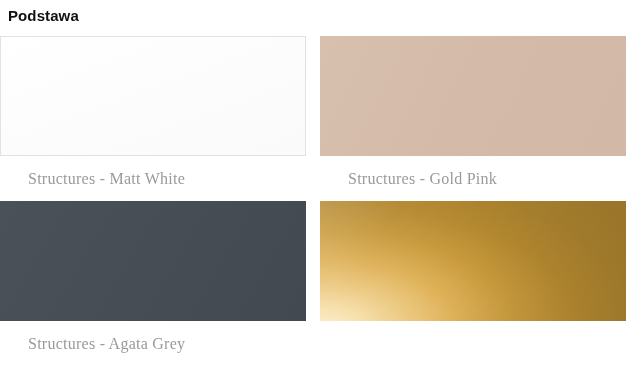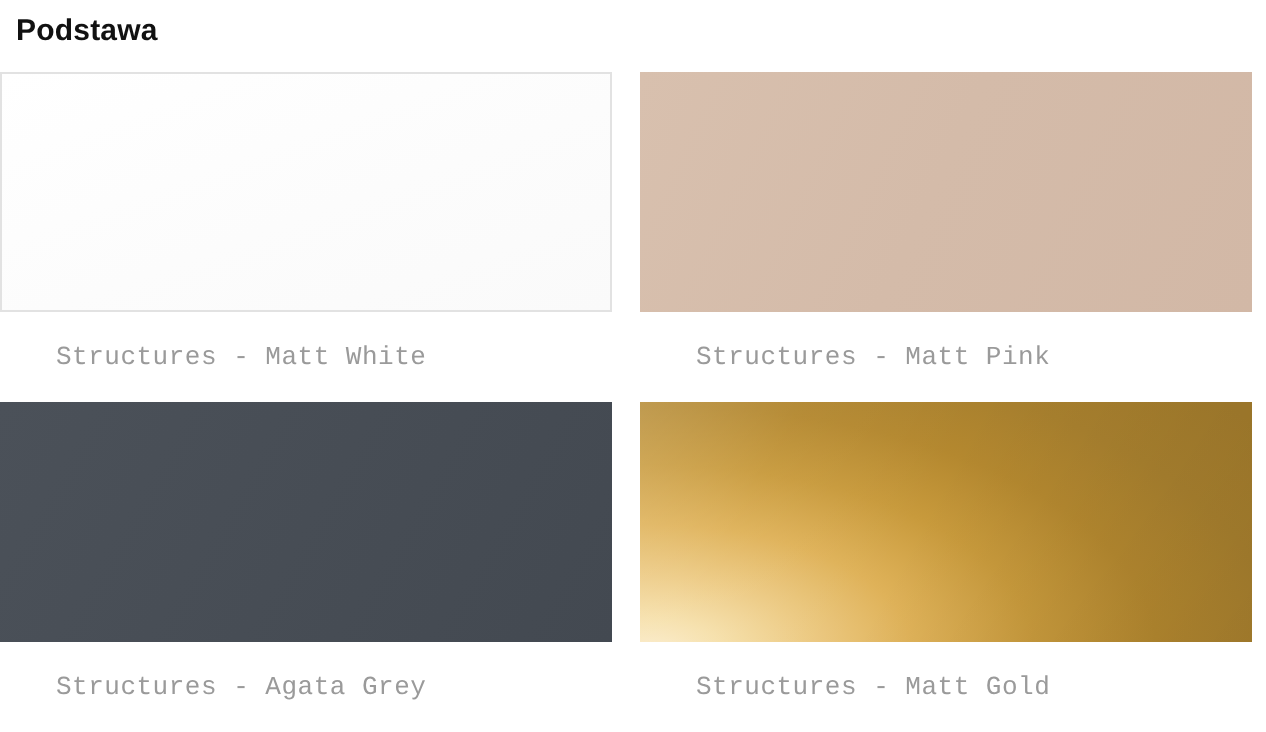--- a/index.html
+++ b/index.html
@@ -59,24 +59,24 @@
   .cell-caption {
     width: 306px;
     box-sizing: border-box;
     padding-left: 28px;
     display: flex;
     align-items: center;
     height: 45px;
   }
 
   .caption-text {
-    font-size: 13px;
+    font-size: 16px;
     line-height: 14px;
     color: #9a9a9a;
-    font-family: Liberation Mono, monospace;
+    font-family: Liberation Serif, serif;
     font-weight: 400;
     letter-spacing: 0.25px;
     white-space: nowrap;
   }
 
   .gutter { width: 14px; height: 100%; }
 
   
   .surface {
     position: absolute;
@@ -150,35 +150,32 @@
     <div class="gutter"></div>
     <div class="cell-swatch">
       <div class="surface fill-agata-pink"></div>
     </div>
 
     <div class="cell-caption">
       <span class="caption-text">Structures - Matt White</span>
     </div>
     <div class="gutter"></div>
     <div class="cell-caption">
-      <span class="caption-text">Structures - Matt Pink</span>
+      <span class="caption-text">Structures - Gold Pink</span>
     </div>
 
     <div class="cell-swatch">
       <div class="surface fill-carbon-grey"></div>
     </div>
     <div class="gutter"></div>
     <div class="cell-swatch">
       <div class="surface fill-matt-gold">
         <div class="gold-sheen"></div>
       </div>
     </div>
 
     <div class="cell-caption">
       <span class="caption-text">Structures - Agata Grey</span>
     </div>
     <div class="gutter"></div>
-    <div class="cell-caption">
-      <span class="caption-text">Structures - Matt Gold</span>
-    </div>
 
   </div>
 </div>
 
 </body></html>

